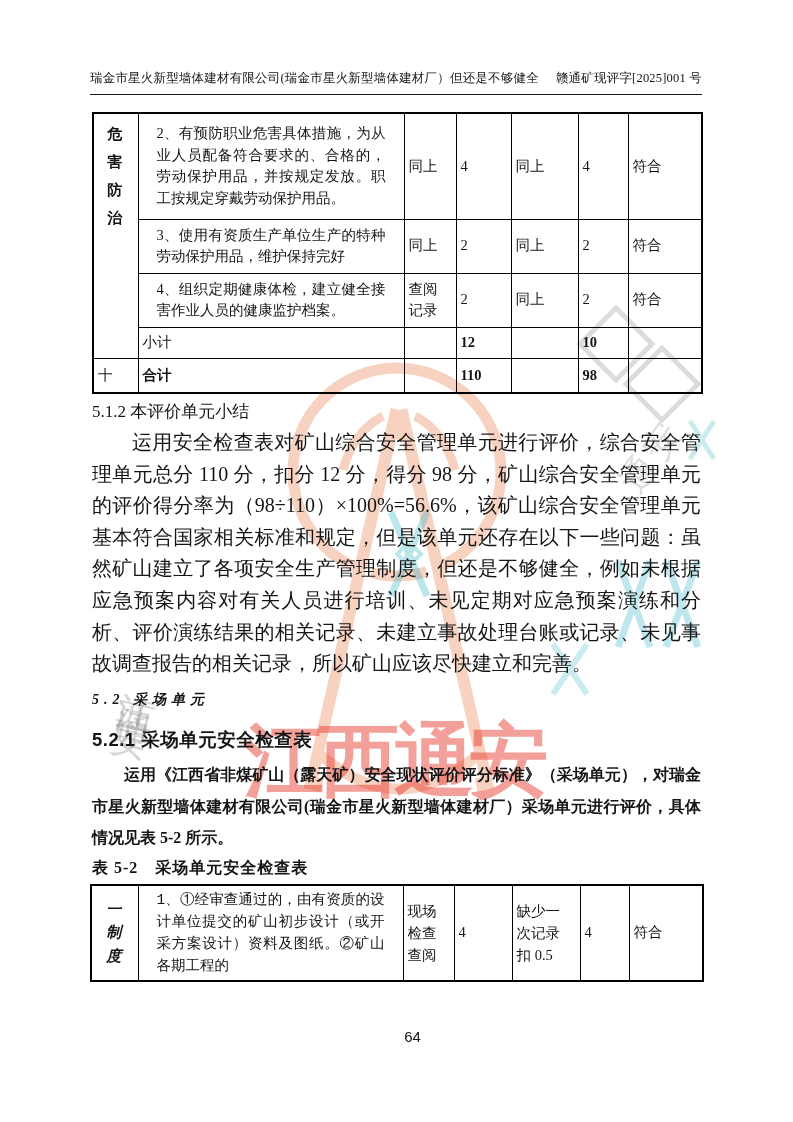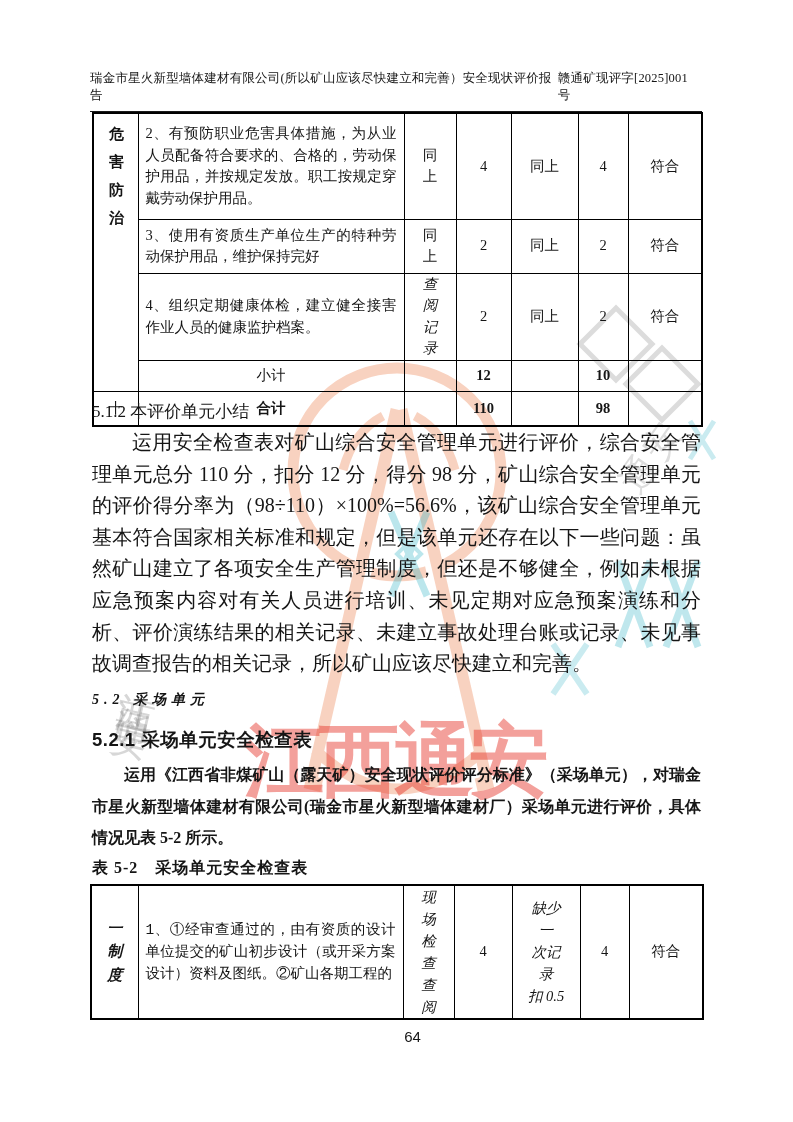--- a/index.html
+++ b/index.html
@@ -16,30 +16,30 @@
     display:flex;justify-content:space-between;align-items:flex-end;
     font-size:12.5px;letter-spacing:.2px;
     border-bottom:1.6px solid #1a1a1a;padding-bottom:7px;
   }
   
   table{border-collapse:collapse;table-layout:fixed;background:transparent;}
   .doc-table{border:2px solid #000;}
   .doc-table td{
     border:1.5px solid #000;
     font-size:14.5px;line-height:21.5px;
-    text-align:center;vertical-align:middle;
-    padding:0 14px;overflow:hidden;
-  }
-  td.content{text-align:justify;padding:3px 7px;}
+    vertical-align:middle;
+    padding:0 4px;overflow:hidden;
+  }
+  td.content{text-align:justify;padding:3px 18px;}
   td.vcat{vertical-align:top;}
   .vert{width:17px;margin:6px auto 0;line-height:28px;font-weight:bold;
         font-size:15px;word-break:break-all;}
   .vert2{width:17px;margin:0 auto;line-height:23.5px;font-weight:bold;
         font-size:15px;word-break:break-all;font-style:italic;}
-  .pre{white-space:pre-line;font-style:italic;}
+  .pre{white-space:pre-line;}
   .b{font-weight:bold;}
   #t2 td.hd{font-weight:bold;font-size:15px;line-height:25px;}
   
   .block{left:92px;width:609px;}
   #h512{top:400px;font-size:17px;}
   #para1{top:427px;font-size:20px;line-height:31.6px;text-indent:2em;text-align:justify;}
   #h52{top:691px;font-size:14px;font-weight:bold;font-style:italic;letter-spacing:5px;}
   #h521{top:727px;font-size:18.5px;font-weight:bold;
         font-family:"Liberation Sans","DejaVu Sans",sans-serif;letter-spacing:.5px;}
   #para2{top:759px;font-size:16px;line-height:31.6px;text-indent:2em;text-align:justify;font-weight:bold;}
@@ -111,21 +111,21 @@
     <path d="M5,4 L39,54 M39,4 L5,54" stroke="#2fb3c6" stroke-width="6" fill="none"></path>
   </svg>
 </div>
 <div class="wm" style="left:686px;top:418px;opacity:.25;">
   <svg width="32" height="44" viewBox="0 0 32 44">
     <path d="M4,3 L28,41 M28,3 L4,41" stroke="#2fb3c6" stroke-width="5" fill="none"></path>
   </svg>
 </div>
 
 <div class="abs z1" id="hdr">
-  <span>瑞金市星火新型墙体建材有限公司(所以矿山应该尽快建立和完善）安全现状评价报告</span>
+  <span>瑞金市星火新型墙体建材有限公司(瑞金市星火新型墙体建材厂）但还是不够健全</span>
   <span>赣通矿现评字[2025]001 号</span>
 </div>
 
 <table class="abs z1 doc-table" style="left:92px;top:112px;width:609px;">
   <colgroup>
     <col style="width:45px">
       <col style="width:266px">
       <col style="width:52px">
     <col style="width:55px">
       <col style="width:67px">

